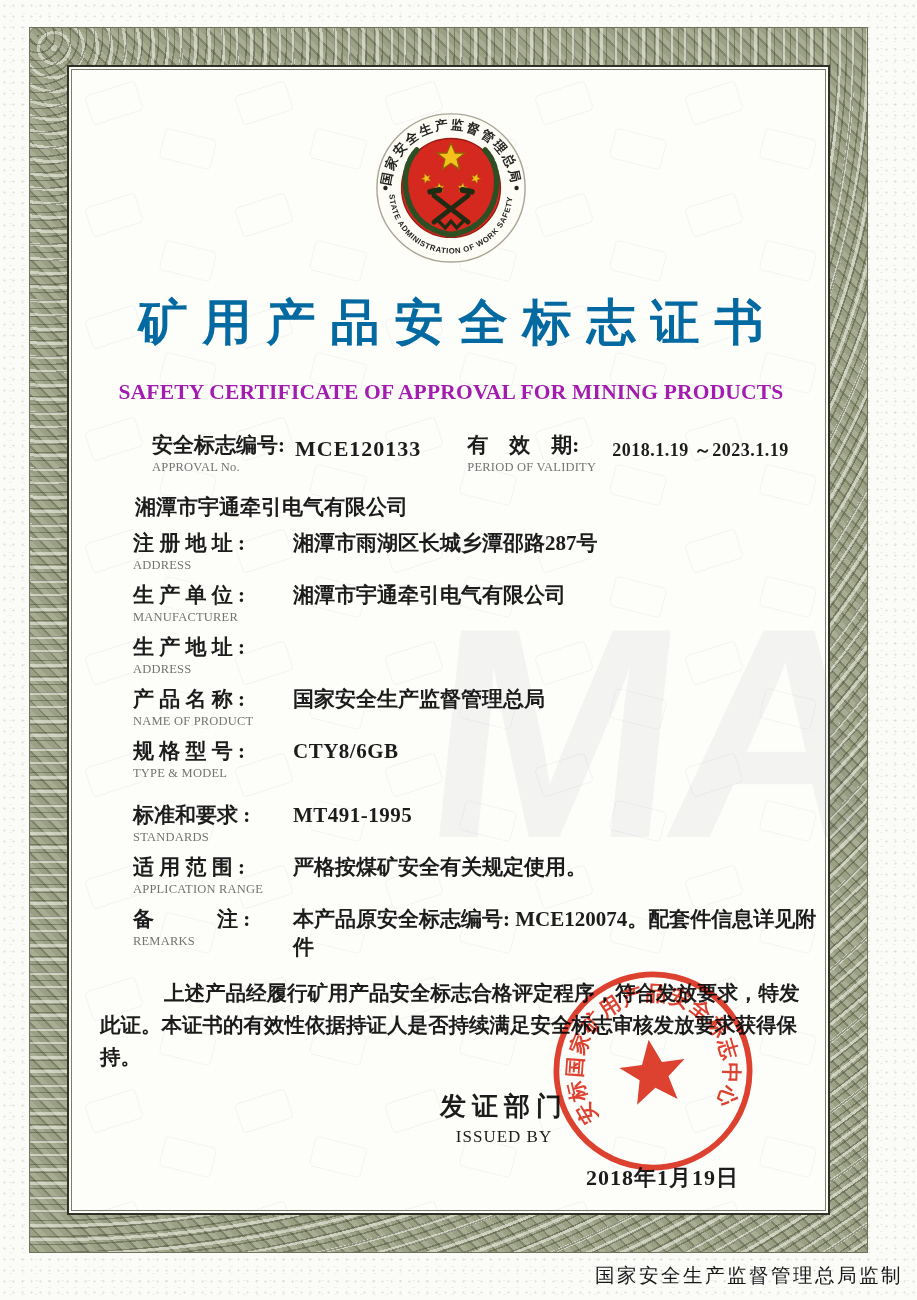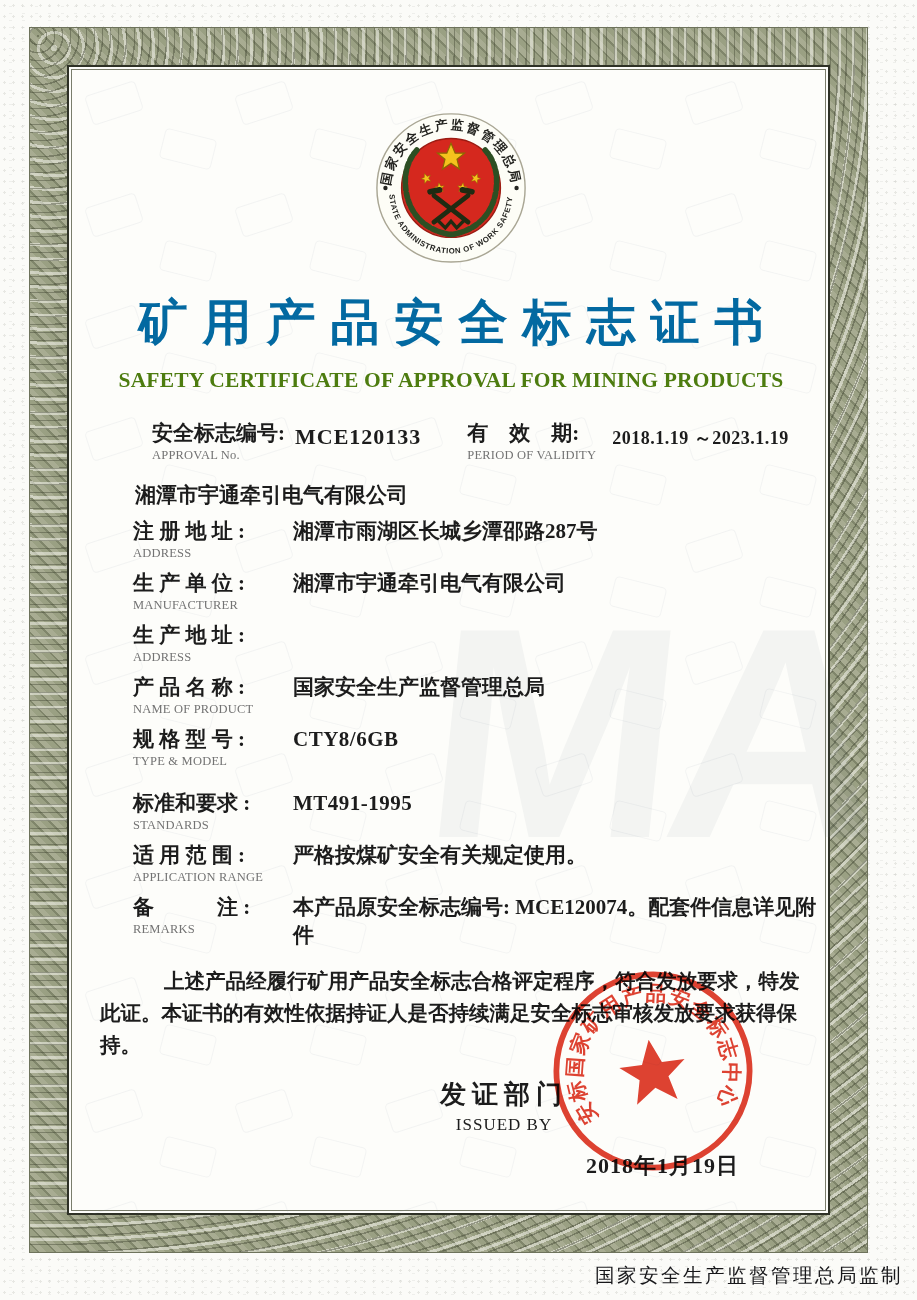--- a/index.html
+++ b/index.html
@@ -43,22 +43,22 @@
   }
   .content{position:absolute;left:70px;top:64px;width:762px;z-index:2;}
 
   .emblem-wrap{width:152px;margin:44px auto 0;}
   .title{
     margin:20px 0 0;text-align:center;
     font-size:49px;font-weight:700;letter-spacing:15px;text-indent:15px;
     color:#0369a1;
   }
   .subtitle{
-    margin-top:12px;text-align:center;
-    font-size:21.5px;font-weight:700;letter-spacing:.2px;color:#4d7c0f;
+    margin-top:24px;text-align:center;
+    font-size:21.5px;font-weight:700;letter-spacing:.2px;color:#a21caf;
   }
 
   .approval-row{display:flex;align-items:flex-start;margin:26px 0 0 82px;}
   .lbl-cn{font-size:21px;font-weight:600;white-space:pre;line-height:28px;}
   .lbl-en{font-size:12.5px;font-weight:400;letter-spacing:.2px;line-height:15px;margin-top:1px;color:#737373;}
   .appr-value{font-size:22px;font-weight:600;letter-spacing:1px;margin:5px 0 0 10px;}
   .validity-col{margin-left:46px;}
   .validity-value{font-size:18px;font-weight:600;margin:7px 15px 0 16px;letter-spacing:.5px;white-space:nowrap;}
 
   .fields{margin:18px 0 0 63px;}

